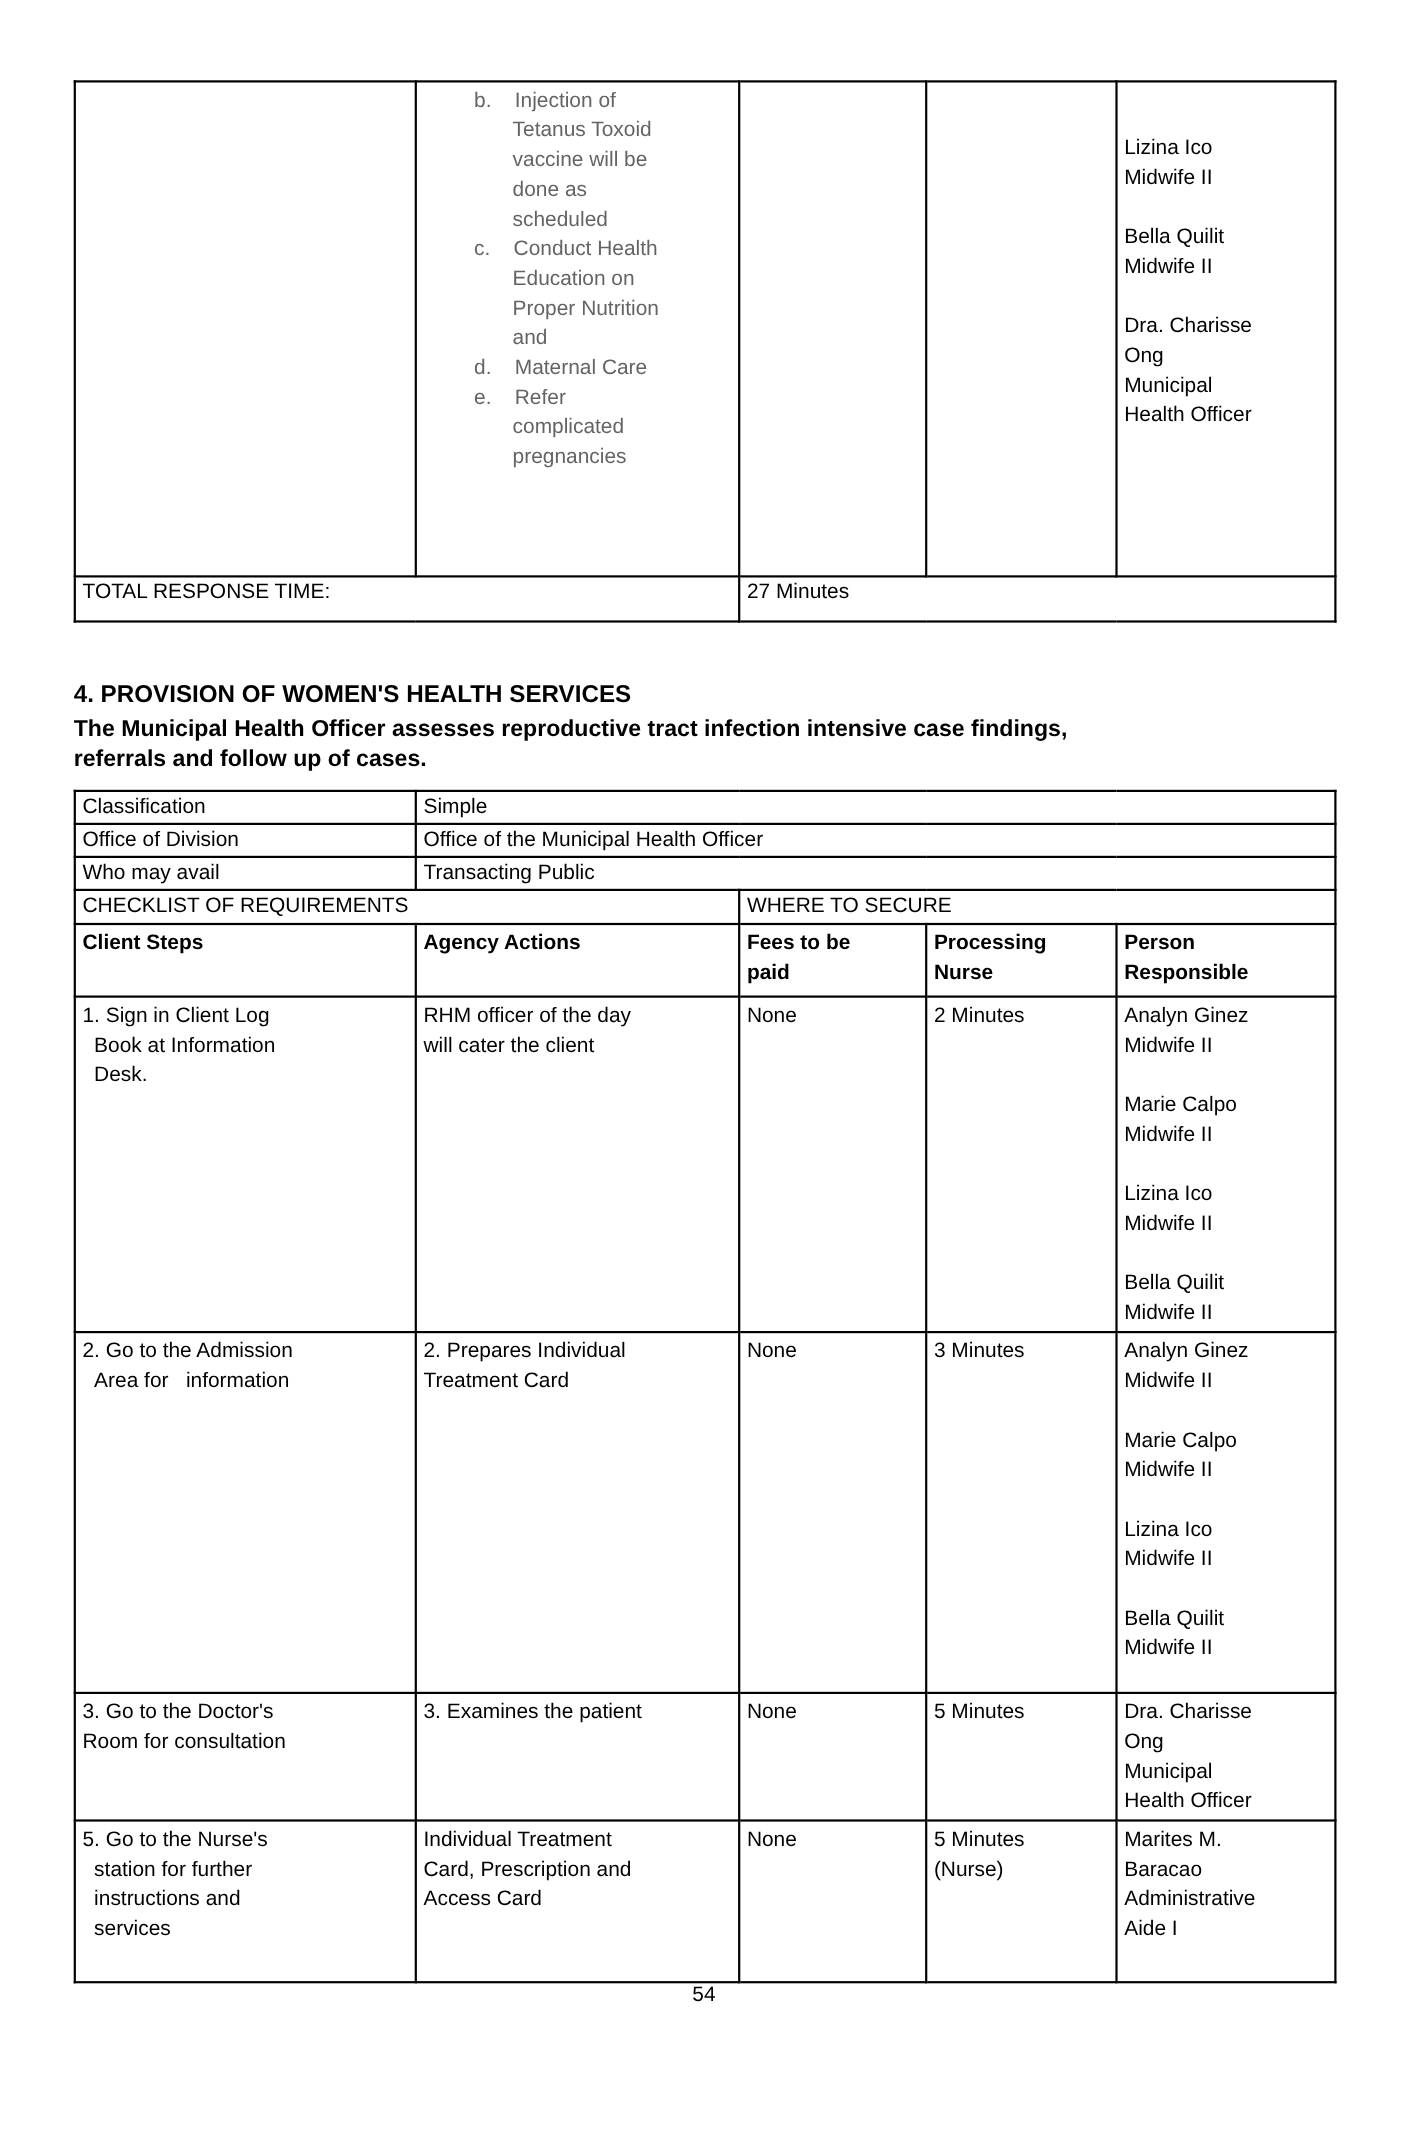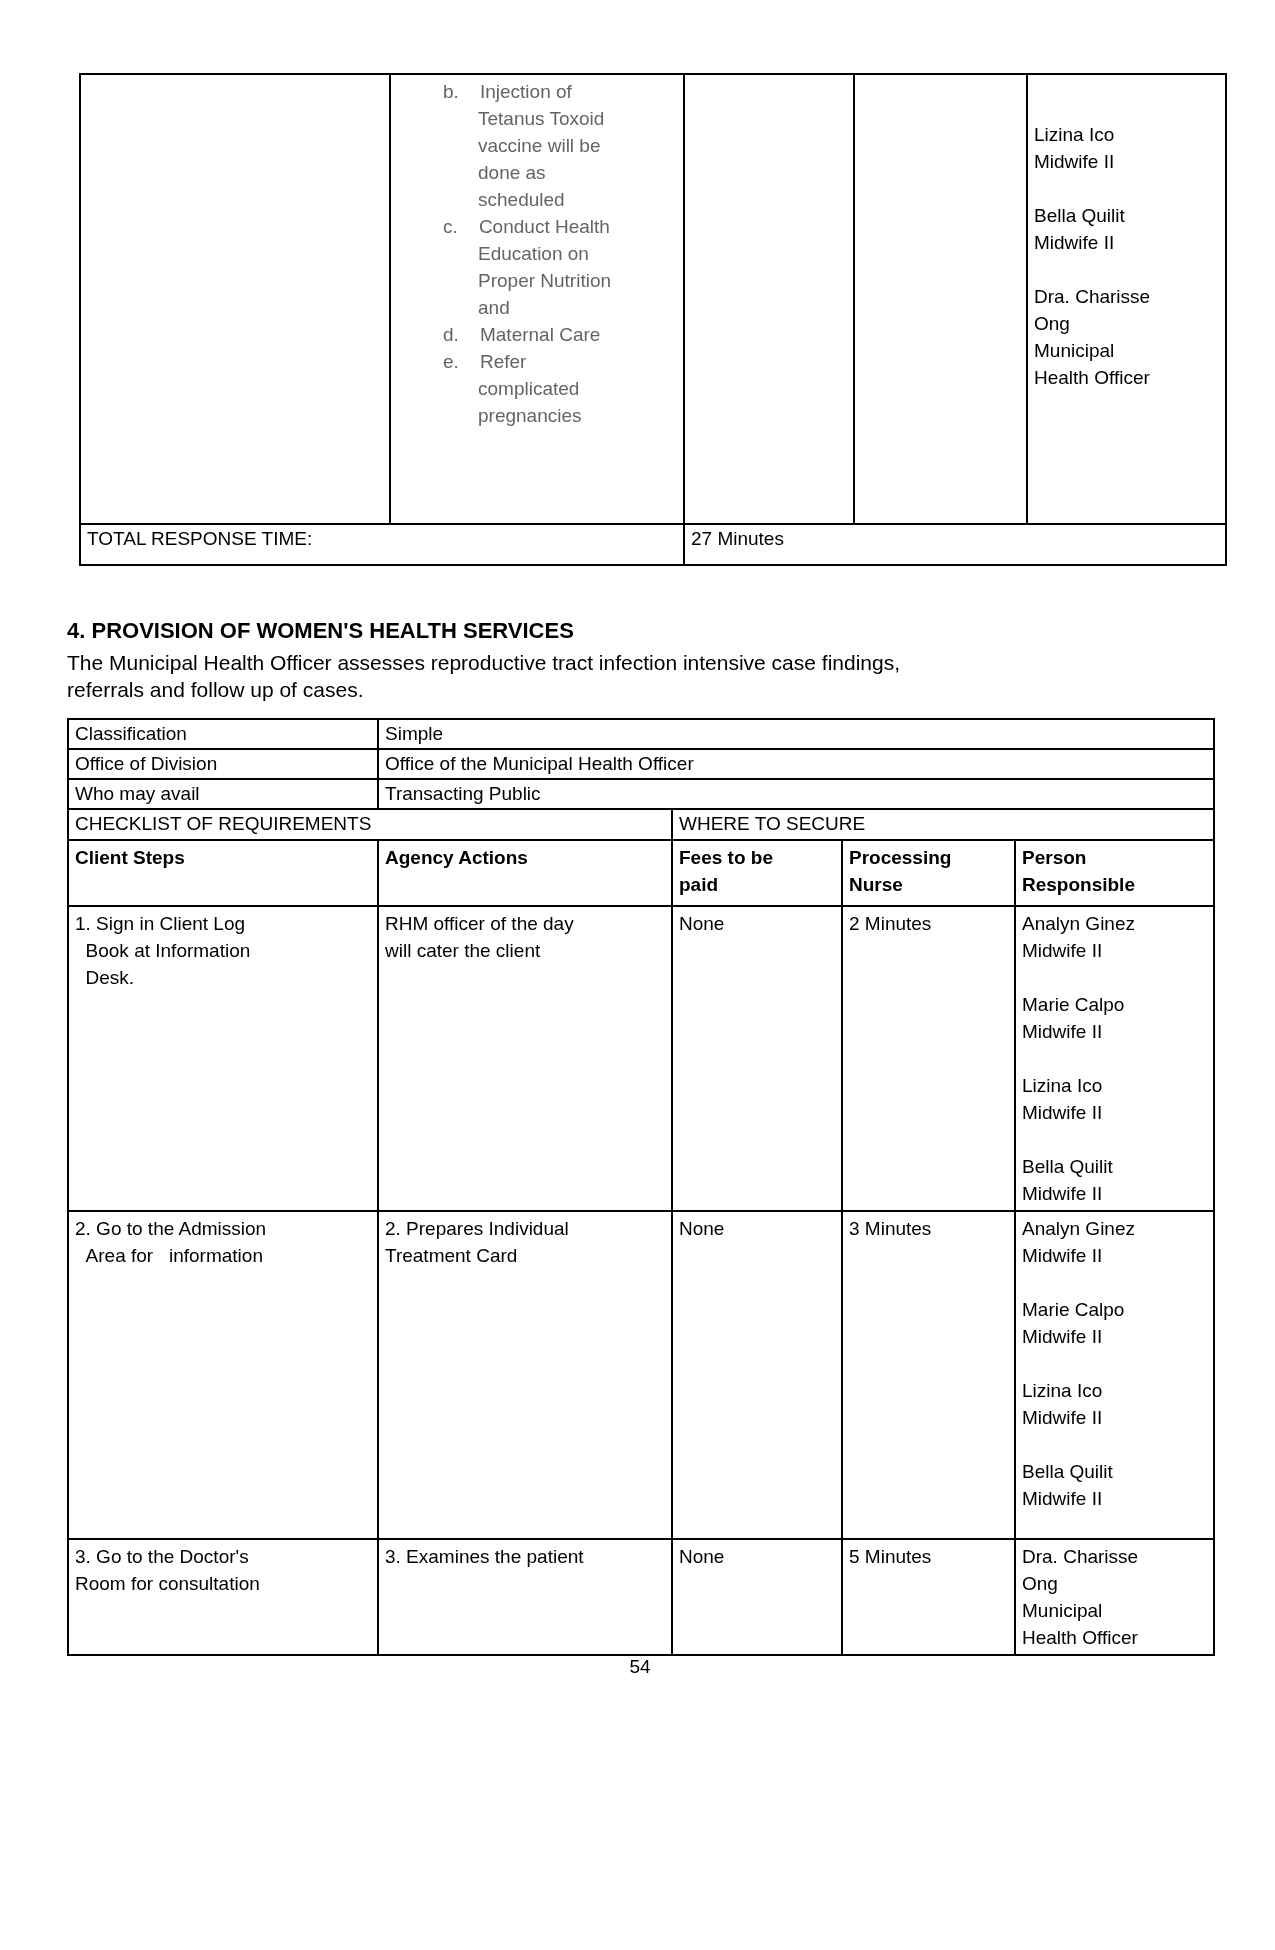--- a/index.html
+++ b/index.html
@@ -32,21 +32,21 @@
     font-weight: normal;
     text-align: left;
     overflow: hidden;
   }
   .pre { white-space: pre-wrap; }
   .center { text-align: center; }
   .bold { font-weight: bold; }
   .gray { color: #646464; }
 
   
-  .t1 { margin-top: 73px; margin-left: 12px; }
+  .t1 { margin-top: 73px; }
   .t1 .r-items td { height: 399px; }
   .t1 td.aa { padding-left: 52px; }
   .hang {
     padding-left: 35px;
     text-indent: -35px;
     white-space: pre-wrap;
   }
   .t1 td.pr { padding-top: 46px; }
   .t1 .r-total td {
     height: 22px;
@@ -59,21 +59,21 @@
   .section-title {
     margin: 50px 0 0 0;
     font-size: 22px;
     line-height: 30px;
     font-weight: bold;
   }
   .section-desc {
     margin: 3px 0 0 0;
     font-size: 21px;
     line-height: 27px;
-    font-weight: normal;
+    font-weight: bold;
     white-space: pre-wrap;
   }
 
   
   .t2 { margin-top: 15px; }
   .t2 tr.info td {
     height: 21px;
     padding-top: 1px;
     padding-bottom: 2px;
     line-height: 25px;
@@ -235,18 +235,34 @@
           <td class="pre">3. Go to the Doctor's
 Room for consultation</td>
           <td class="pre">3. Examines the patient</td>
           <td>None</td>
           <td class="center">5 Minutes</td>
           <td class="center pre">Dra. Charisse
 Ong
 Municipal
 Health Officer</td>
         </tr>
+        <tr class="row4">
+          <td class="pre">5. Go to the Nurse's
+  station for further
+  instructions and
+  services</td>
+          <td class="center pre">Individual Treatment
+Card, Prescription and
+Access Card</td>
+          <td>None</td>
+          <td class="center pre">5 Minutes
+(Nurse)</td>
+          <td class="center pre">Marites M.
+Baracao
+Administrative
+Aide I</td>
+        </tr>
       </tbody>
     </table>
 
     <div class="pageno">54</div>
   </div>
 </div>
 
 </body></html>

